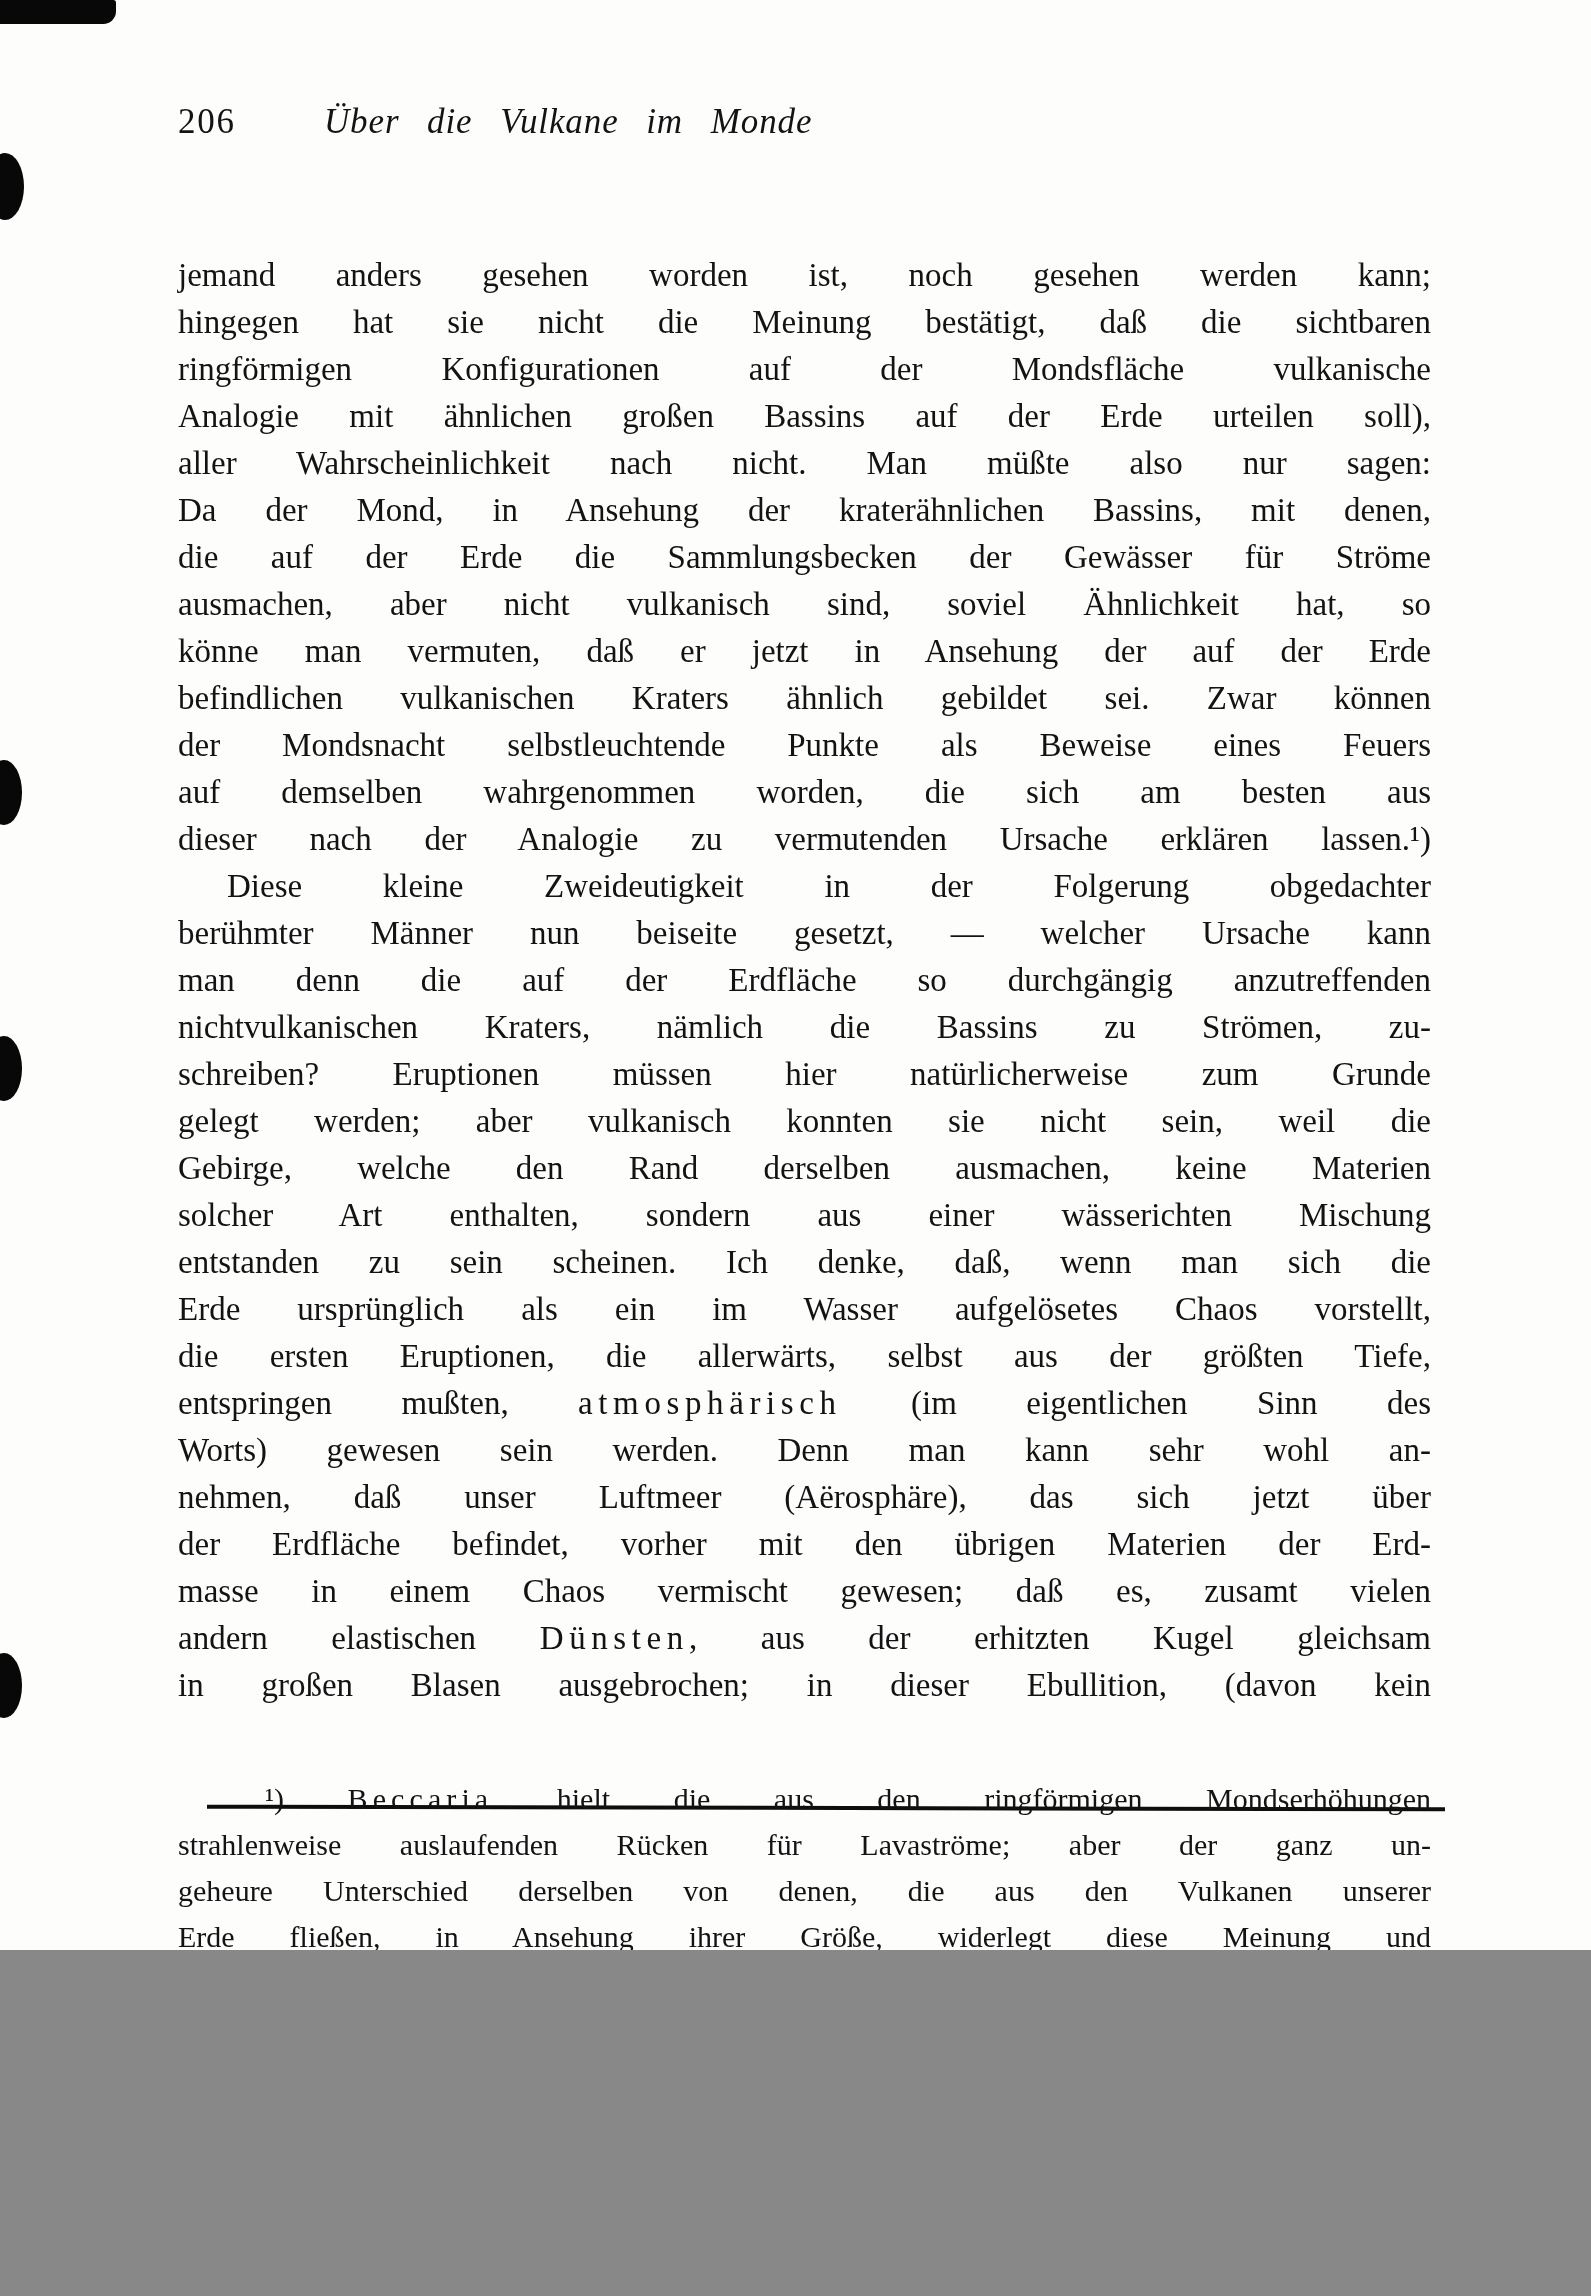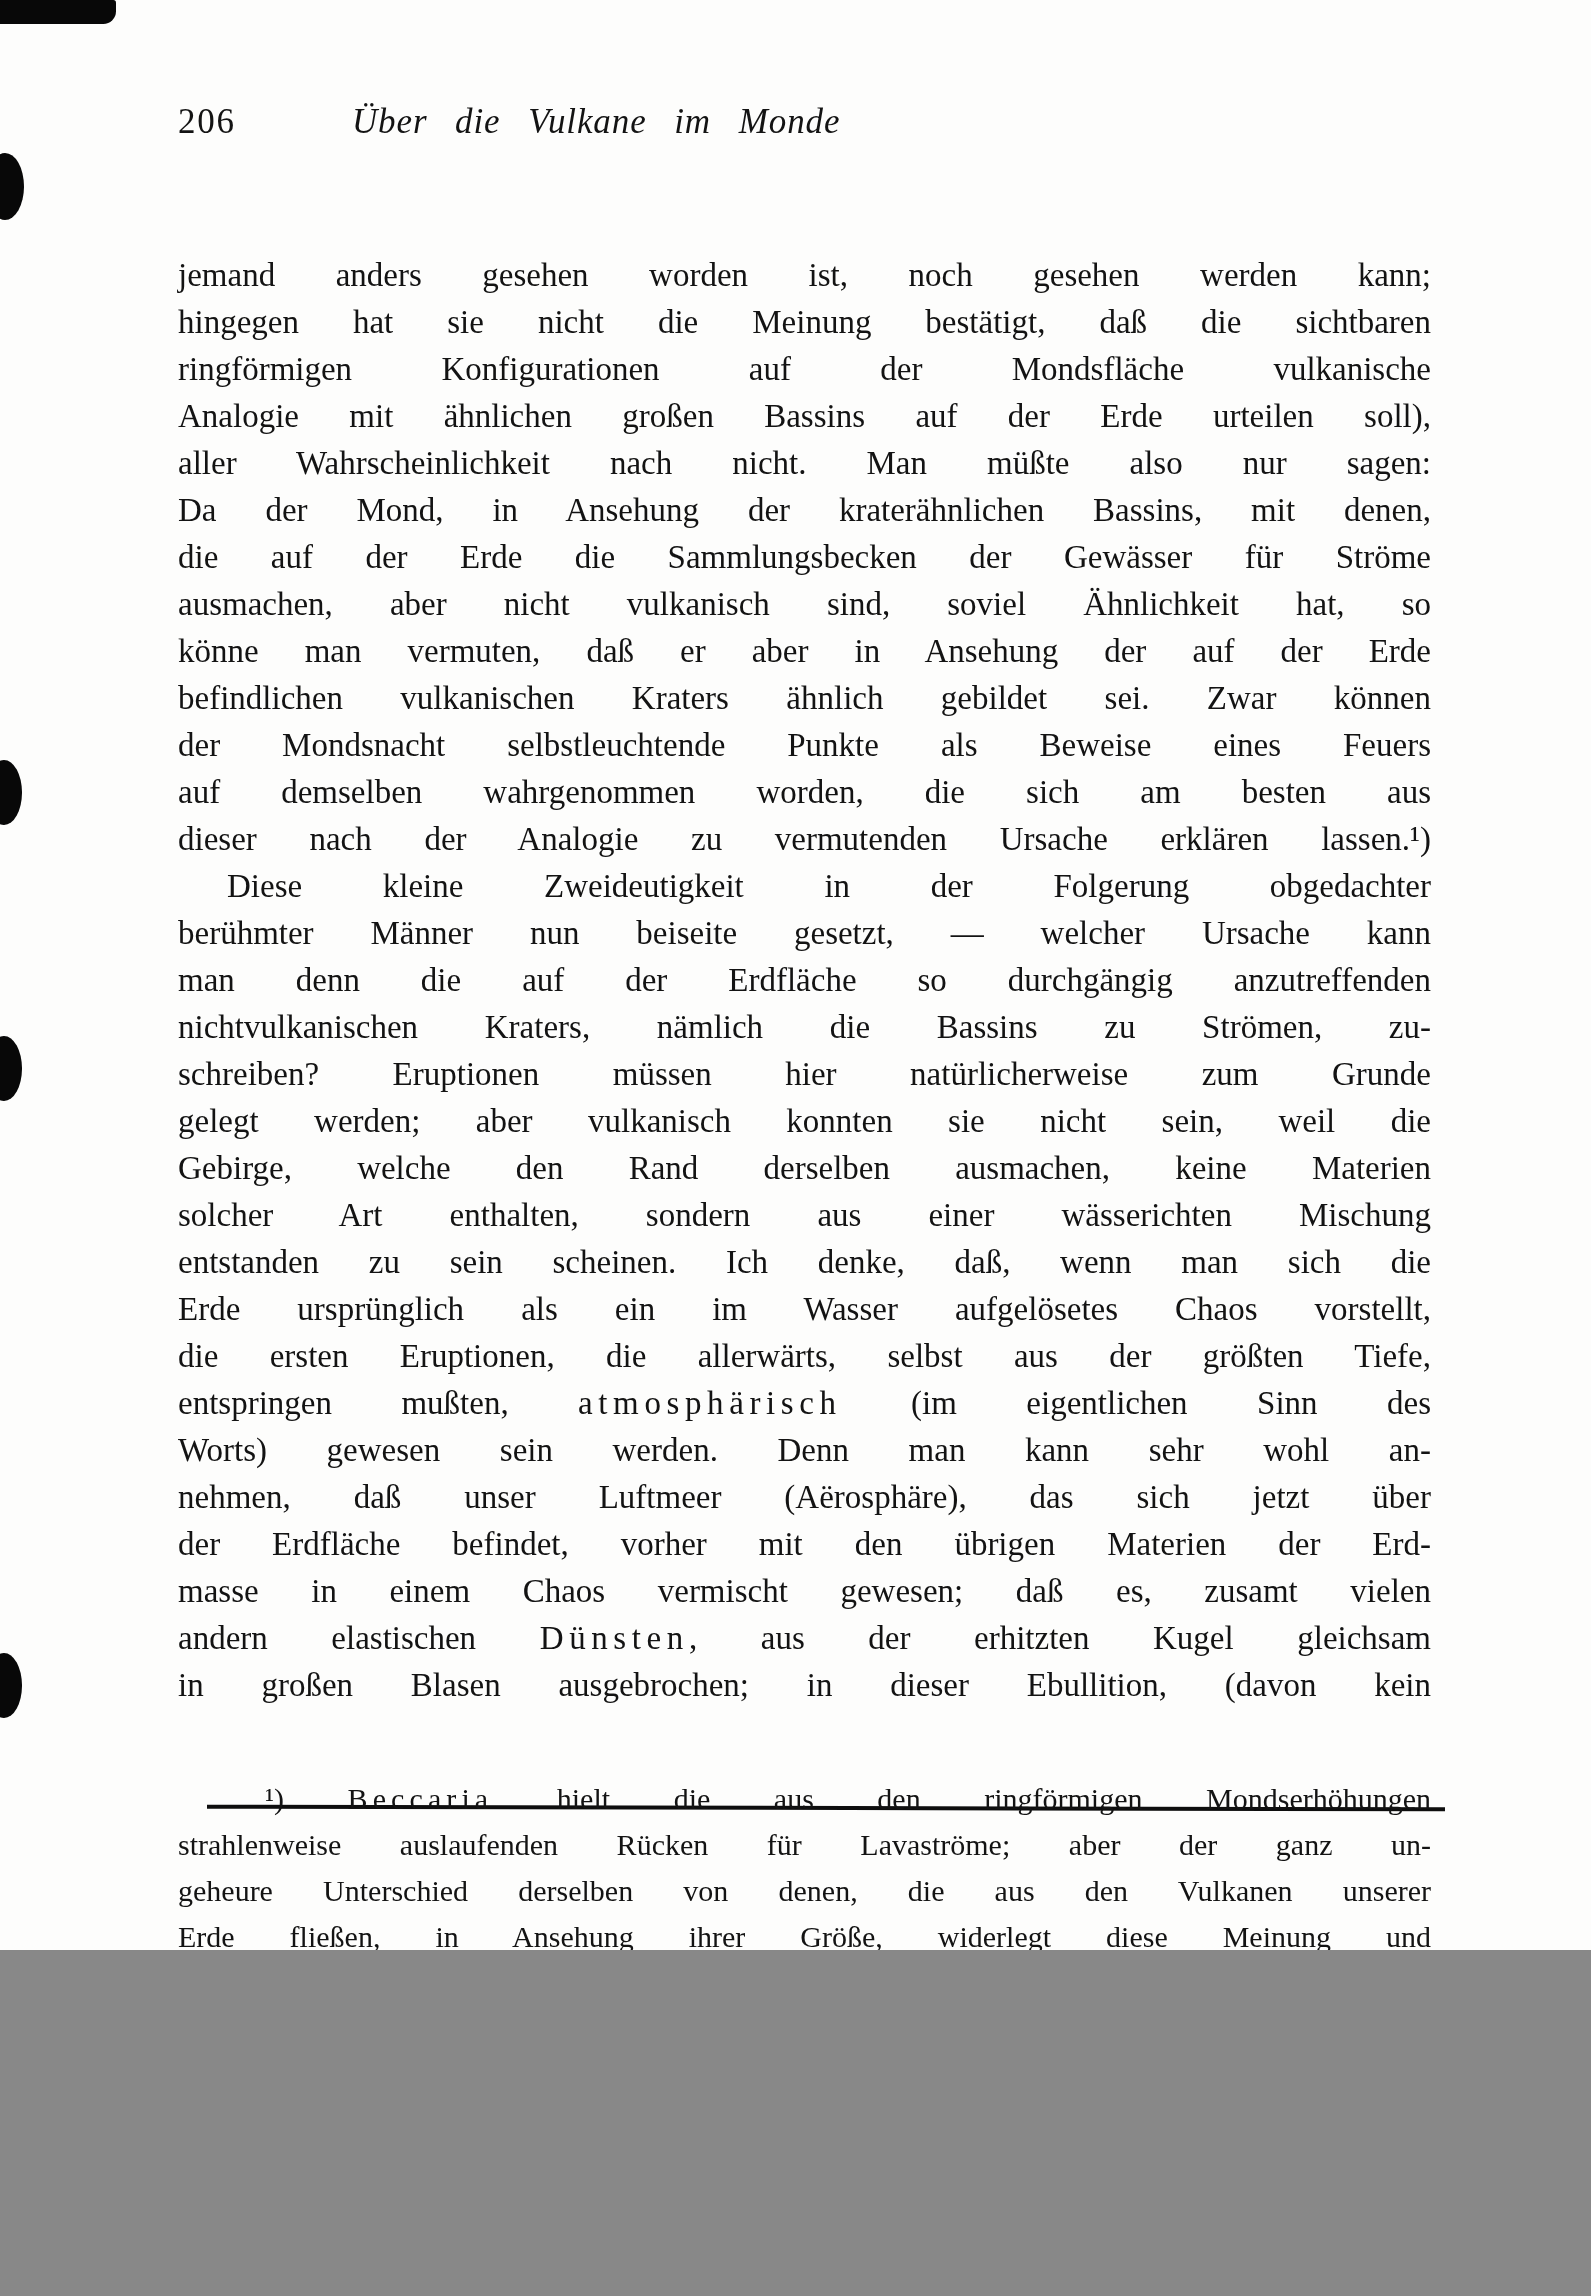--- a/index.html
+++ b/index.html
@@ -14,21 +14,21 @@
     padding-left:22px;
   }
   
   .header {
     position:absolute; left:178px; top:102px; width:1253px;
     display:flex; align-items:baseline;
   }
   .page-number { font-size:35px; letter-spacing:1.8px; }
   .running-title {
     font-style:italic; font-size:35px;
-    margin-left:116px; word-spacing:18px; letter-spacing:0.9px;
+    margin-left:88px; word-spacing:18px; letter-spacing:0.9px;
   }
   
   .body-text {
     position:absolute; left:178px; top:252px; width:1253px;
   }
   .body-text .line {
     font-size:33px; line-height:47px; height:47px;
     text-align:justify; text-align-last:justify;
     white-space:normal;
   }
@@ -69,21 +69,21 @@
 
   <div class="body-text">
       <div class="line">jemand anders gesehen worden ist, noch gesehen werden kann;</div>
       <div class="line">hingegen hat sie nicht die Meinung bestätigt, daß die sichtbaren</div>
       <div class="line">ringförmigen Konfigurationen auf der Mondsfläche vulkanische</div>
       <div class="line">Analogie mit ähnlichen großen Bassins auf der Erde urteilen soll),</div>
       <div class="line">aller Wahrscheinlichkeit nach nicht. Man müßte also nur sagen:</div>
       <div class="line">Da der Mond, in Ansehung der kraterähnlichen Bassins, mit denen,</div>
       <div class="line">die auf der Erde die Sammlungsbecken der Gewässer für Ströme</div>
       <div class="line">ausmachen, aber nicht vulkanisch sind, soviel Ähnlichkeit hat, so</div>
-      <div class="line">könne man vermuten, daß er aber in Ansehung der auf der Erde</div>
+      <div class="line">könne man vermuten, daß er jetzt in Ansehung der auf der Erde</div>
       <div class="line">befindlichen vulkanischen Kraters ähnlich gebildet sei. Zwar können</div>
       <div class="line">der Mondsnacht selbstleuchtende Punkte als Beweise eines Feuers</div>
       <div class="line">auf demselben wahrgenommen worden, die sich am besten aus</div>
       <div class="line">dieser nach der Analogie zu vermutenden Ursache erklären lassen.¹)</div>
       <div class="line indent">Diese kleine Zweideutigkeit in der Folgerung obgedachter</div>
       <div class="line">berühmter Männer nun beiseite gesetzt, — welcher Ursache kann</div>
       <div class="line">man denn die auf der Erdfläche so durchgängig anzutreffenden</div>
       <div class="line">nichtvulkanischen Kraters, nämlich die Bassins zu Strömen, zu-</div>
       <div class="line">schreiben? Eruptionen müssen hier natürlicherweise zum Grunde</div>
       <div class="line">gelegt werden; aber vulkanisch konnten sie nicht sein, weil die</div>

